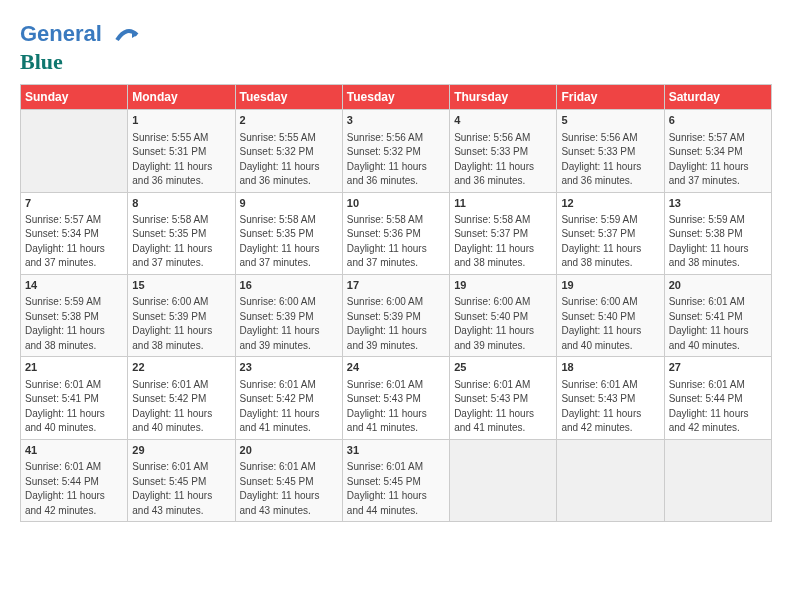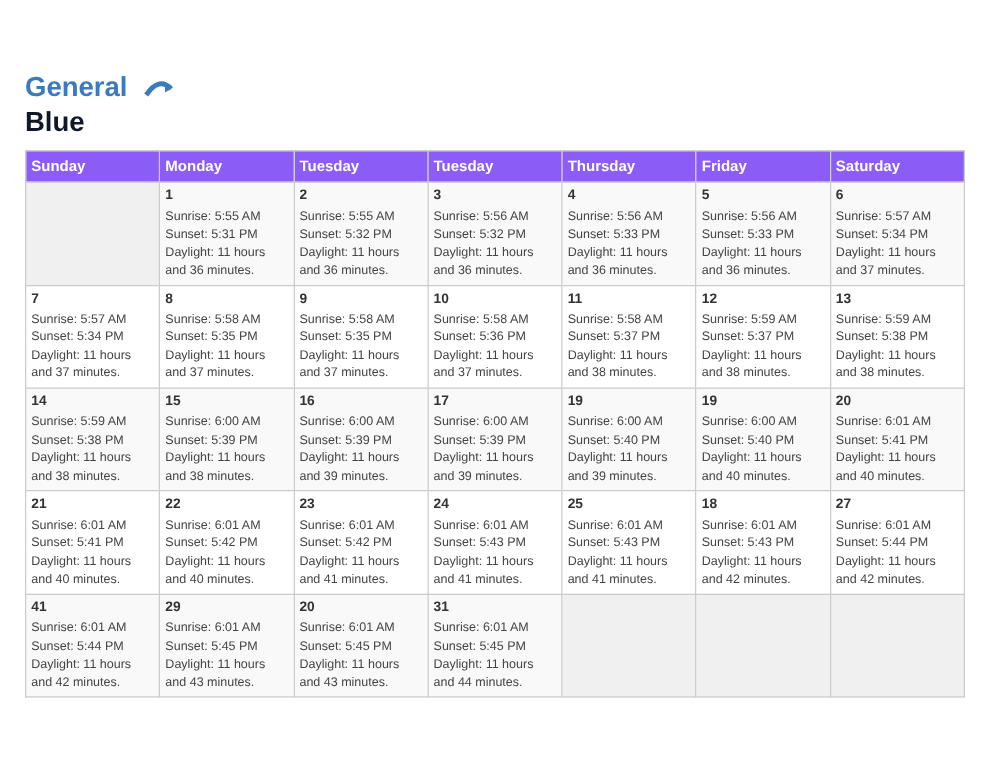--- a/index.html
+++ b/index.html
@@ -12,21 +12,20 @@
     }
     .header {
       display: flex;
       justify-content: space-between;
       align-items: flex-start;
       margin-bottom: 10px;
     }
     .logo {
       display: flex;
       align-items: center;
-      margin-top: 36px;
     }
     .logo-text {
       font-size: 22px;
       font-weight: bold;
       color: #333;
       line-height: 1.1;
     }
     .logo-text .blue { color: #3a7abf; }
     .logo-icon {
       width: 30px;
@@ -44,21 +43,21 @@
     .location {
       font-size: 15px;
       color: #555;
     }
     table {
       width: 100%;
       border-collapse: collapse;
       font-size: 10.5px;
     }
     thead tr th {
-      background-color: #8b5cf6;
+      background-color: #ef4444;
       color: #fff;
       padding: 5px 4px;
       text-align: left;
       font-size: 12px;
       border: 1px solid #ccc;
     }
     tbody tr td {
       border: 1px solid #ccc;
       vertical-align: top;
       padding: 3px 4px;
@@ -94,21 +93,21 @@
   <div class="logo">
     <div>
       <div class="logo-text">
         <span class="blue">General</span>
         <svg class="logo-icon" viewBox="0 0 30 30" style="display:inline-block;vertical-align:middle;">
           <path d="M5 20 Q15 5 25 15" stroke="#3a7abf" stroke-width="4" fill="none"></path>
           <path d="M20 10 L25 15 L20 18" fill="#3a7abf"></path>
         </svg>
       </div>
       <div class="logo-text">
-        <span style="color:#0f172a;">Blue</span>
+        <span style="color:#0f766e;font-family:Liberation Serif, serif;">Blue</span>
       </div>
     </div>
   </div>
   <div class="title-area">
     <div class="month-year"></div>
     <div class="location"></div>
   </div>
 </div>
 
 <table>

